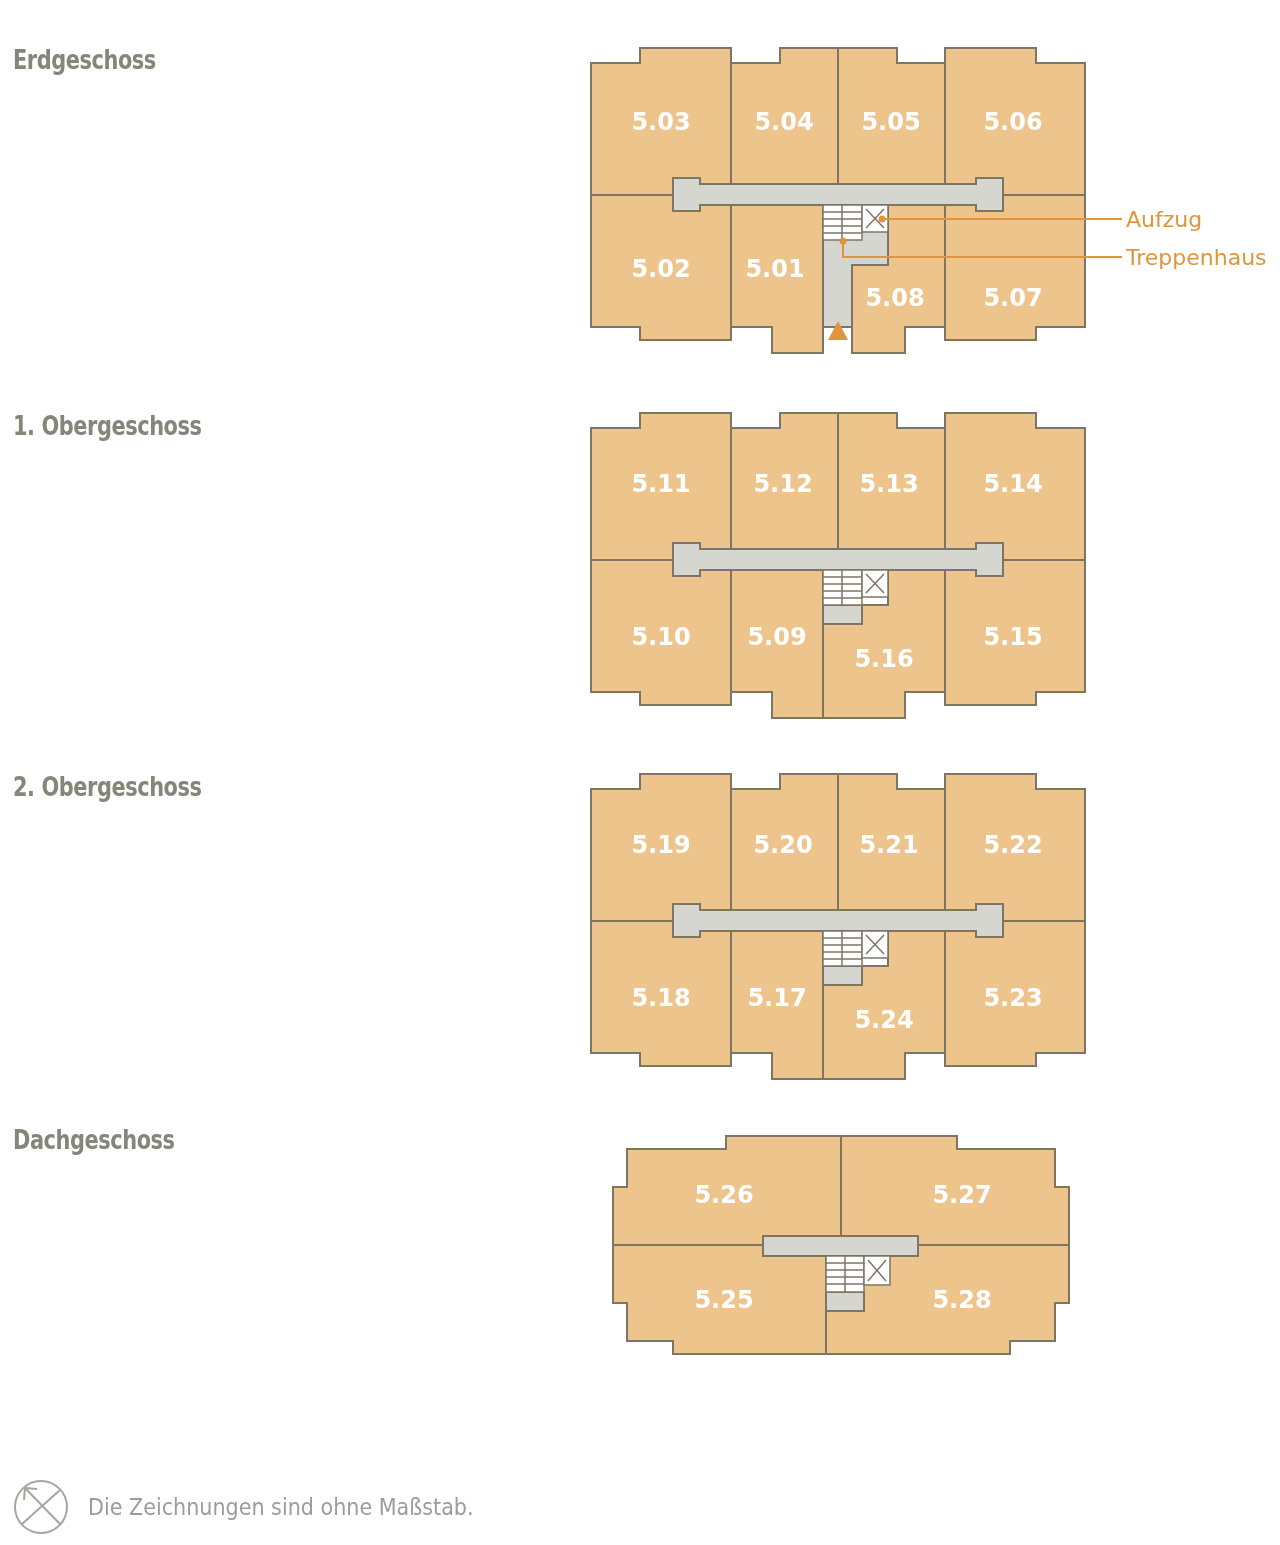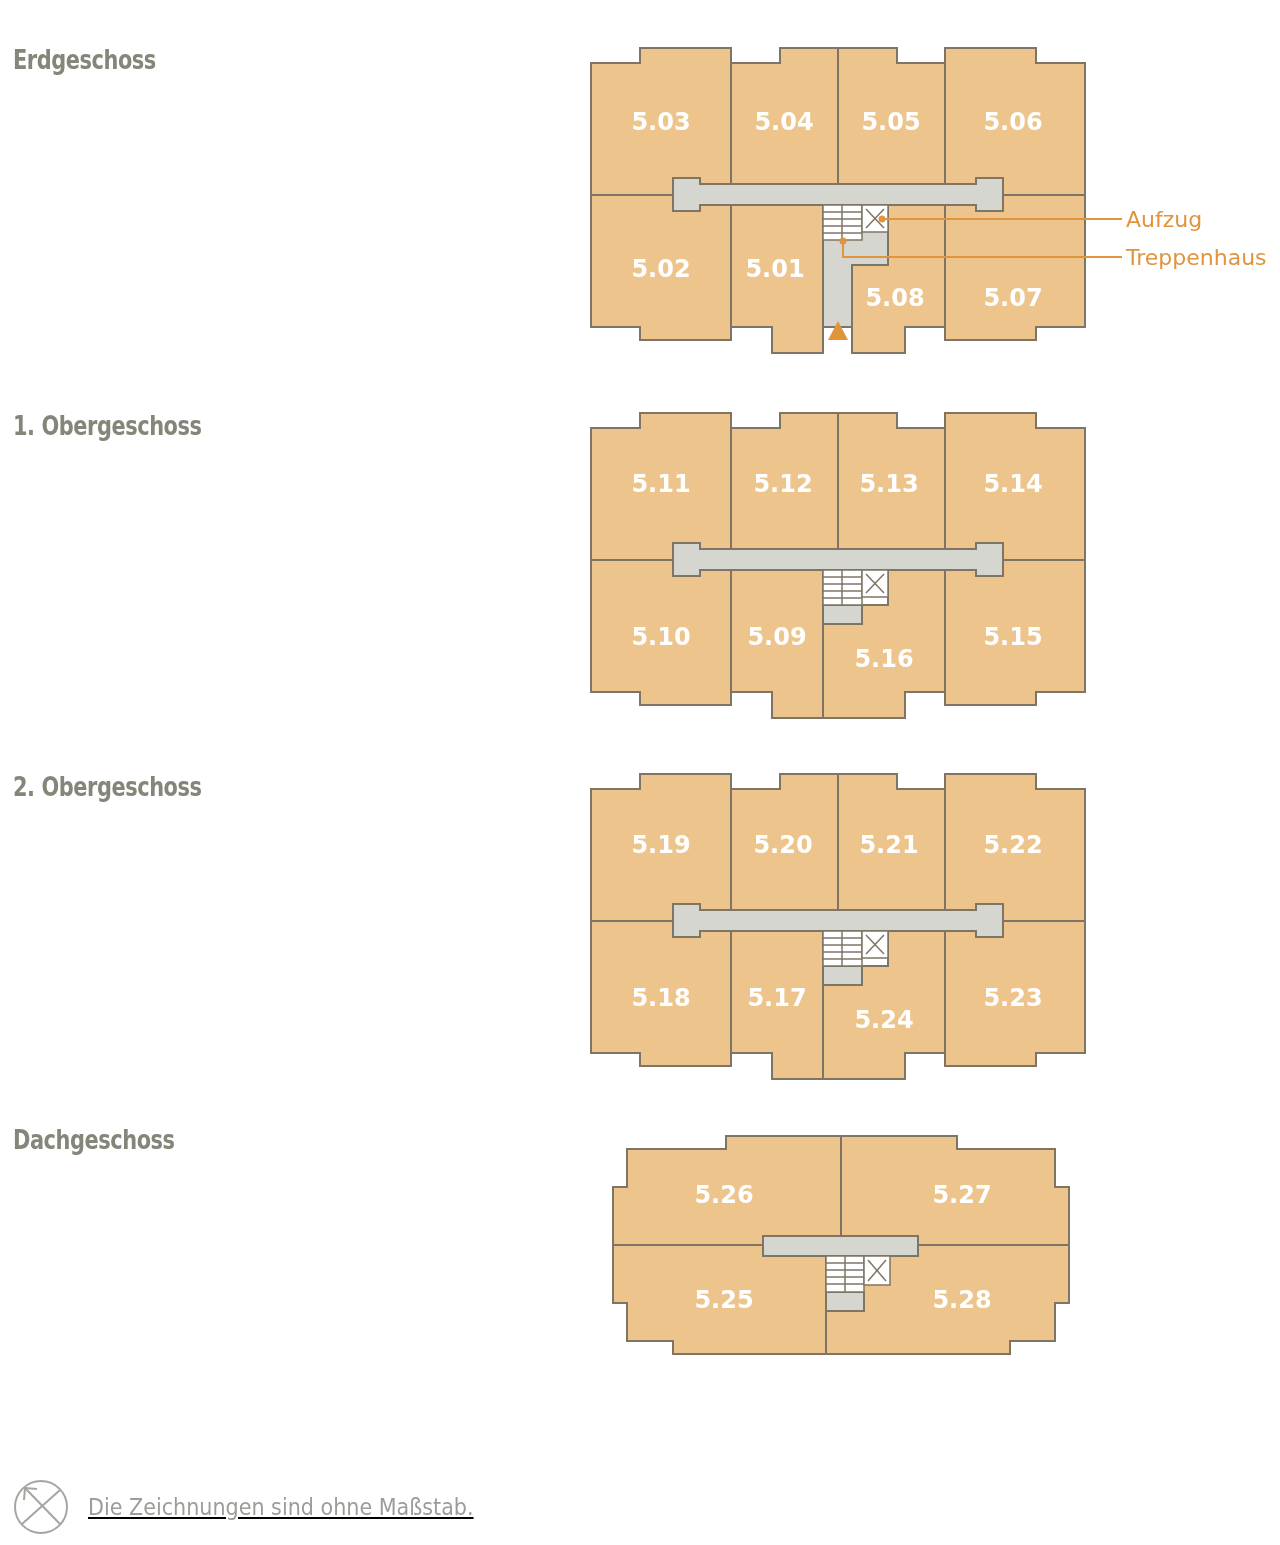--- a/index.html
+++ b/index.html
@@ -10,21 +10,21 @@
   svg.plan { position: absolute; left: 0; top: 0; }
   .unit { fill: #edc48c; stroke: #7f7565; stroke-width: 2; }
   .core { fill: #d6d6d1; stroke: #7f7565; stroke-width: 2; }
   .stair { fill: #ffffff; stroke: #7f7565; stroke-width: 1.5; }
   .lift { fill: #ffffff; stroke: #7f7565; stroke-width: 1.5; }
   .unit-label { fill: #ffffff; font-weight: bold; font-size: 24px; text-anchor: middle;
                 font-family: "DejaVu Sans", sans-serif; }
   .legend-line { stroke: #e0953c; stroke-width: 2; fill: none; }
   .legend-dot { fill: #e0953c; }
   .legend-text { fill: #e0953c; font-size: 22px; font-family: "DejaVu Sans", sans-serif; }
-  .footer { position: absolute; left: 12px; top: 1478px; display: flex; align-items: center; text-decoration: underline; }
+  .footer { position: absolute; left: 12px; top: 1478px; display: flex; align-items: center; }
   .footer-text { margin-left: 18px; font-size: 23px; color: #9c9c98; transform: scaleX(0.9); transform-origin: left center; white-space: nowrap; }
 </style>
 </head>
 <body>
 
 <div class="floor-title" style="top:44px;">Erdgeschoss</div>
 <div class="floor-title" style="top:410px;">1. Obergeschoss</div>
 <div class="floor-title" style="top:771px;">2. Obergeschoss</div>
 <div class="floor-title" style="top:1124px;">Dachgeschoss</div>
 

